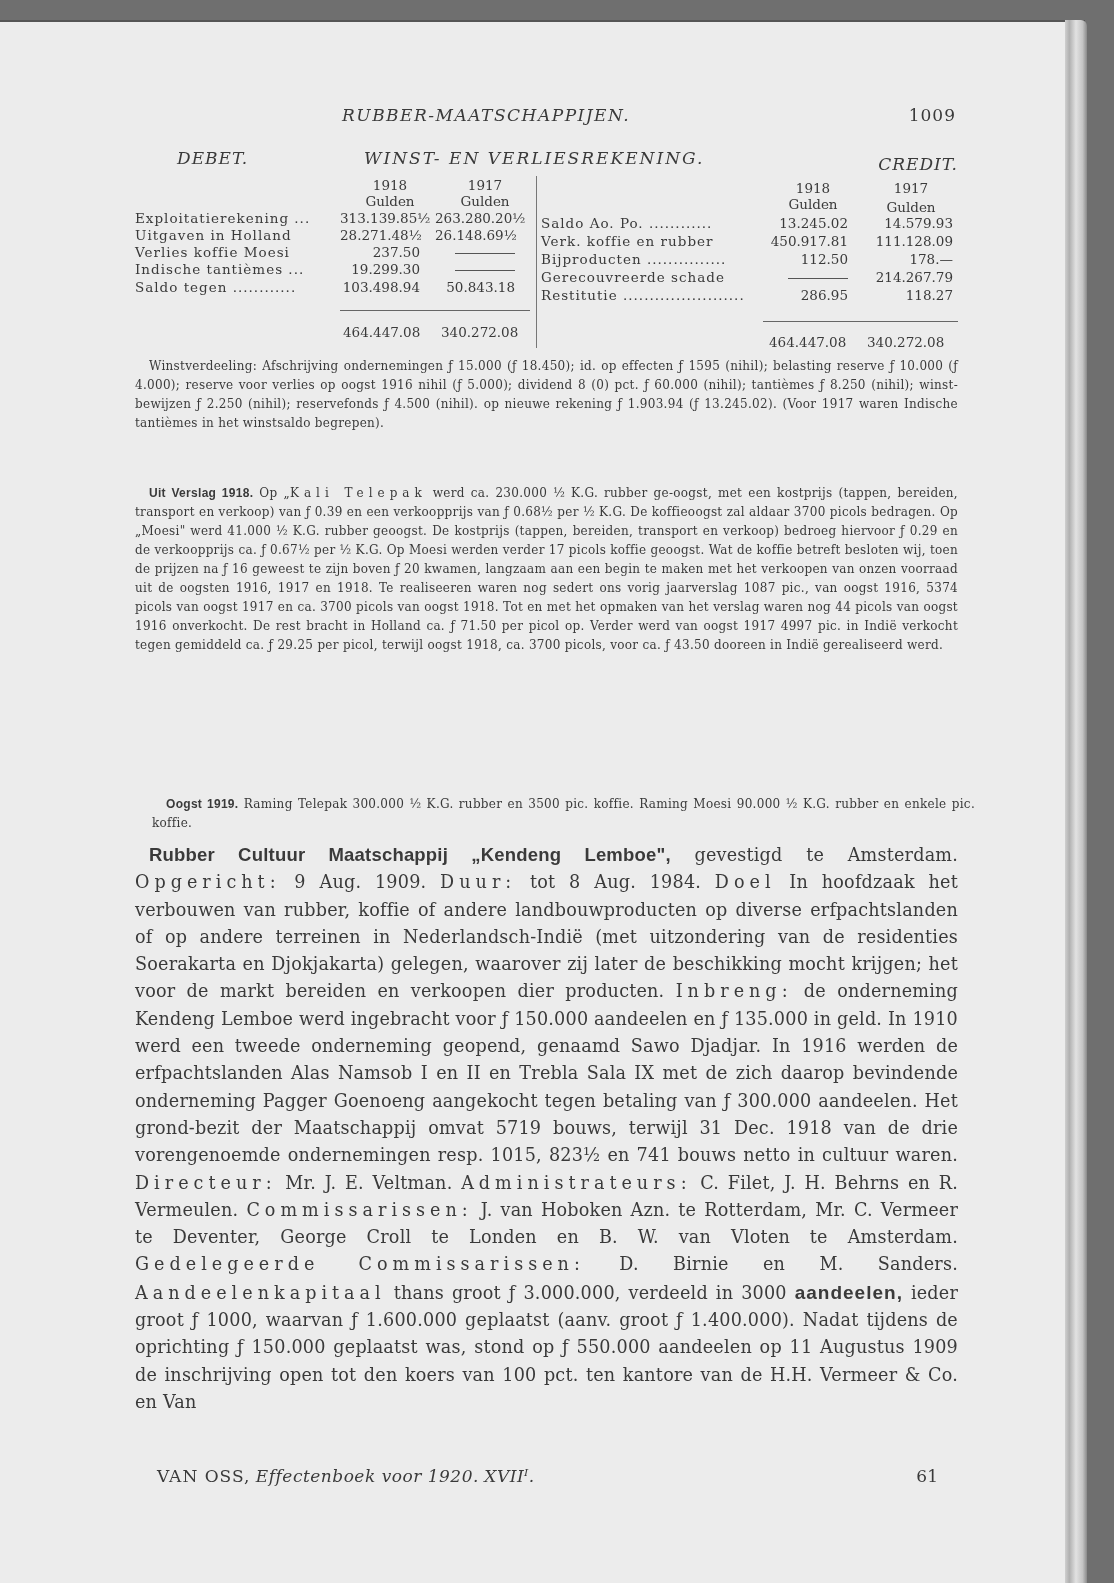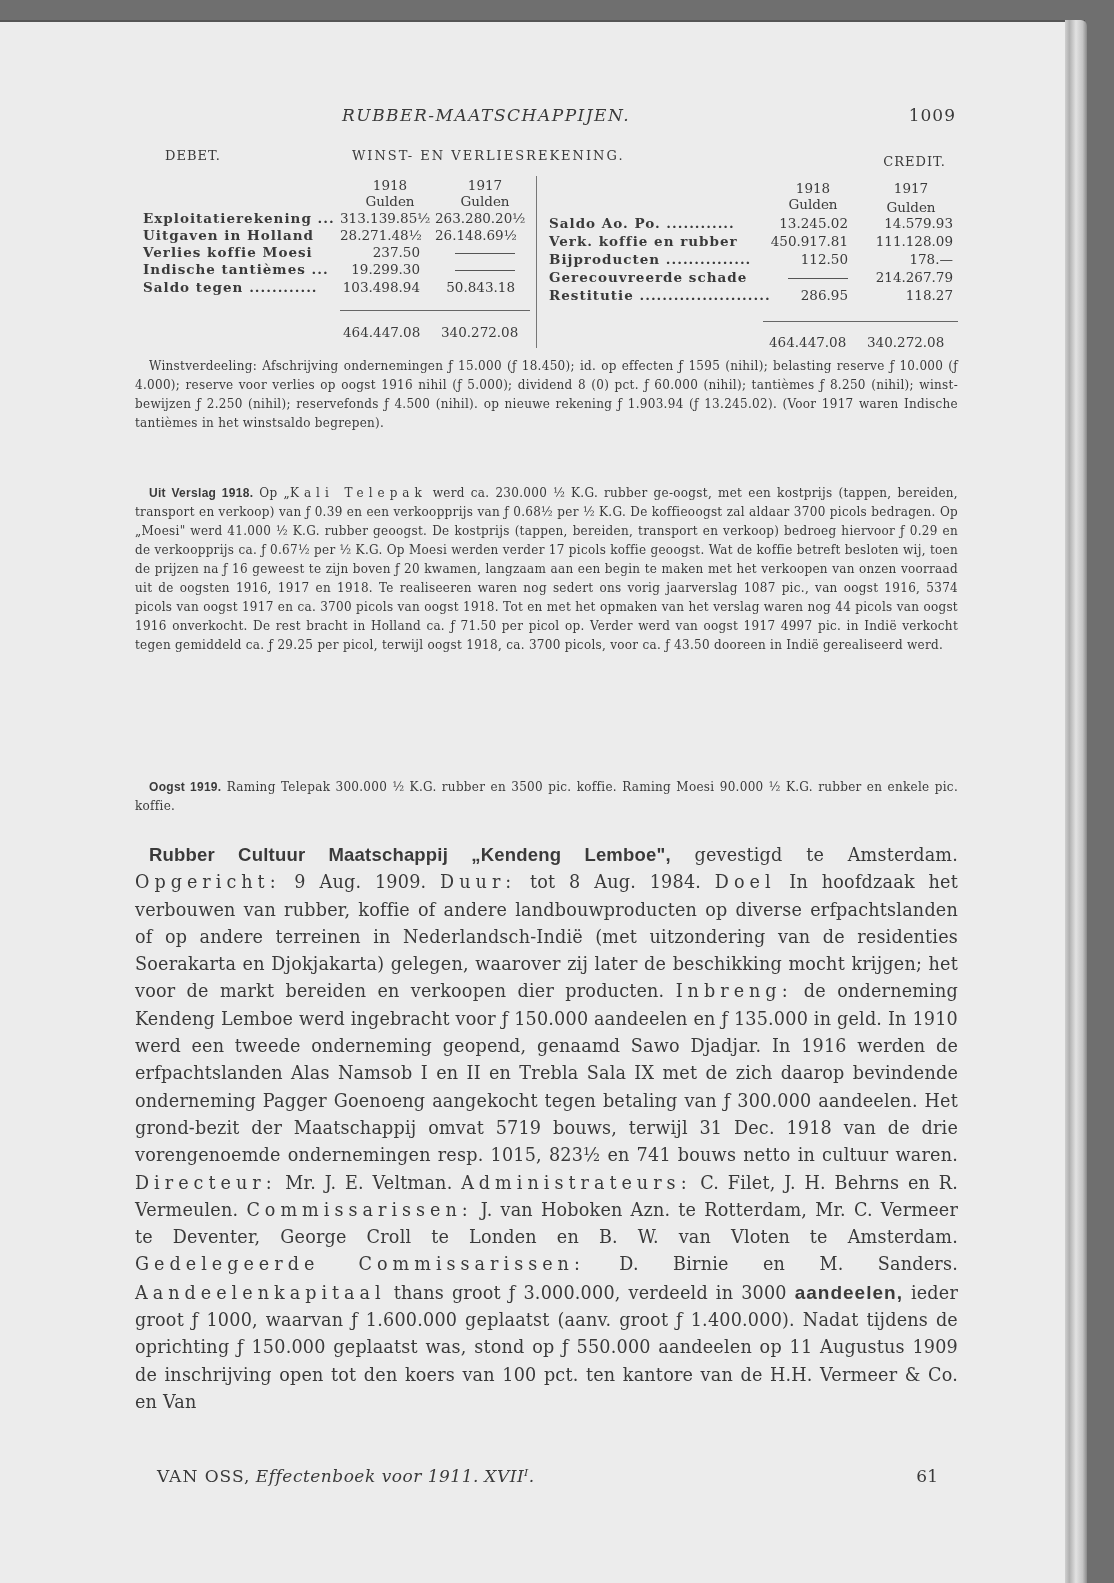--- a/index.html
+++ b/index.html
@@ -29,40 +29,40 @@
     .running-head {
       position: absolute; top: 105px; left: 0; width: 823px; height: 24px;
       font-size: 17px; letter-spacing: 1px;
     }
     .running-head .title {
       position: absolute; left: 207px; font-style: italic; letter-spacing: 1.5px;
     }
     .running-head .pageno { position: absolute; right: 2px; }
 
     .acct-heads {
-      position: absolute; top: 148px; left: 0; width: 823px; height: 20px;
-      font-size: 13px; letter-spacing: 1px;
+      position: absolute; top: 148px; left: 12px; width: 823px; height: 20px;
+      font-size: 17px; letter-spacing: 1px; font-style: italic;
     }
     .acct-heads .debet { position: absolute; left: 30px; }
     .acct-heads .center { position: absolute; left: 217px; letter-spacing: 2px; }
     .acct-heads .credit { position: absolute; right: 12px; top: 6px; }
 
     .acct {
       position: absolute; top: 172px; left: 0; width: 823px; height: 180px;
       font-size: 13.5px;
     }
     .acct .vline {
       position: absolute; left: 401px; top: 4px; width: 1px; height: 172px; background: #777;
     }
     .side { position: absolute; top: 0; }
     .side.debet { left: 0; width: 400px; }
     .side.credit { left: 406px; width: 417px; }
     .yr, .gd { position: absolute; text-align: center; width: 80px; }
     .row { position: absolute; left: 0; height: 17px; white-space: nowrap; }
-    .row .lbl { position: absolute; left: 8px; letter-spacing: 1px; font-weight: bold; }
+    .row .lbl { position: absolute; left: 0; letter-spacing: 1px; }
     .row .v1, .row .v2 { position: absolute; text-align: right; }
     .side.debet .v1 { left: 205px; width: 80px; }
     .side.debet .v2 { left: 300px; width: 80px; }
     .side.credit .v1 { left: 227px; width: 80px; }
     .side.credit .v2 { left: 322px; width: 90px; }
     .dash { display:inline-block; width: 60px; border-top: 1px solid #555; vertical-align: middle; }
     .rule { position: absolute; height: 1px; background: #666; }
     .totals { position: absolute; white-space: nowrap; }
 
     .para {
@@ -175,22 +175,22 @@
       <div class="rule" style="left:222px; width:195px; top:149px;"></div>
       <span class="totals" style="left:228px; top:162px;">464.447.08</span>
       <span class="totals" style="left:326px; top:162px;">340.272.08</span>
     </div>
   </div>
 
   <p class="para small" style="top:357px; margin:0;"><span class="indent"></span><span>Winstverdeeling:</span> <span>Afschrijving ondernemingen ƒ 15.000 (ƒ 18.450); id. op effecten ƒ 1595 (nihil); belasting reserve ƒ 10.000 (ƒ 4.000); reserve voor verlies op oogst 1916 nihil (ƒ 5.000); dividend 8 (0) pct. ƒ 60.000 (nihil); tantièmes ƒ 8.250 (nihil); winst-bewijzen ƒ 2.250 (nihil); reservefonds ƒ 4.500 (nihil). op nieuwe rekening ƒ 1.903.94 (ƒ 13.245.02). (Voor 1917 waren Indische tantièmes in het winstsaldo begrepen).</span></p>
 
   <p class="para small" style="top:484px; margin:0;"><span class="indent"></span><span class="bold-sans">Uit Verslag 1918.</span> <span>Op „</span><span class="spaced">Kali Telepak</span><span> werd ca. 230.000 ½ K.G. rubber ge-oogst, met een kostprijs (tappen, bereiden, transport en verkoop) van ƒ 0.39 en een verkoopprijs van ƒ 0.68½ per ½ K.G. De koffieoogst zal aldaar 3700 picols bedragen. Op „Moesi" werd 41.000 ½ K.G. rubber geoogst. De kostprijs (tappen, bereiden, transport en verkoop) bedroeg hiervoor ƒ 0.29 en de verkoopprijs ca. ƒ 0.67½ per ½ K.G. Op Moesi werden verder 17 picols koffie geoogst. Wat de koffie betreft besloten wij, toen de prijzen na ƒ 16 geweest te zijn boven ƒ 20 kwamen, langzaam aan een begin te maken met het verkoopen van onzen voorraad uit de oogsten 1916, 1917 en 1918. Te realiseeren waren nog sedert ons vorig jaarverslag 1087 pic., van oogst 1916, 5374 picols van oogst 1917 en ca. 3700 picols van oogst 1918. Tot en met het opmaken van het verslag waren nog 44 picols van oogst 1916 onverkocht. De rest bracht in Holland ca. ƒ 71.50 per picol op. Verder werd van oogst 1917 4997 pic. in Indië verkocht tegen gemiddeld ca. ƒ 29.25 per picol, terwijl oogst 1918, ca. 3700 picols, voor ca. ƒ 43.50 dooreen in Indië gerealiseerd werd.</span></p>
 
-  <p class="para small" style="top:778px; margin:0;"><span class="indent"></span><span class="bold-sans">Oogst 1919.</span> <span>Raming Telepak 300.000 ½ K.G. rubber en 3500 pic. koffie. Raming Moesi 90.000 ½ K.G. rubber en enkele pic. koffie.</span></p>
+  <p class="para small" style="top:778px; margin:17px;"><span class="indent"></span><span class="bold-sans">Oogst 1919.</span> <span>Raming Telepak 300.000 ½ K.G. rubber en 3500 pic. koffie. Raming Moesi 90.000 ½ K.G. rubber en enkele pic. koffie.</span></p>
 
   <p class="para large" style="top:841px; margin:0;"><span class="indent"></span><span class="bold-sans" style="font-size:18.5px;">Rubber Cultuur Maatschappij „Kendeng Lemboe",</span> <span>gevestigd te Amsterdam.</span> <span class="spaced">Opgericht:</span> <span>9 Aug. 1909.</span> <span class="spaced">Duur:</span> <span>tot 8 Aug. 1984.</span> <span class="spaced">Doel</span> <span>In hoofdzaak het verbouwen van rubber, koffie of andere landbouwproducten op diverse erfpachtslanden of op andere terreinen in Nederlandsch-Indië (met uitzondering van de residenties Soerakarta en Djokjakarta) gelegen, waarover zij later de beschikking mocht krijgen; het voor de markt bereiden en verkoopen dier producten.</span> <span class="spaced">Inbreng:</span> <span>de onderneming Kendeng Lemboe werd ingebracht voor ƒ 150.000 aandeelen en ƒ 135.000 in geld. In 1910 werd een tweede onderneming geopend, genaamd Sawo Djadjar. In 1916 werden de erfpachtslanden Alas Namsob I en II en Trebla Sala IX met de zich daarop bevindende onderneming Pagger Goenoeng aangekocht tegen betaling van ƒ 300.000 aandeelen. Het grond-bezit der Maatschappij omvat 5719 bouws, terwijl 31 Dec. 1918 van de drie vorengenoemde ondernemingen resp. 1015, 823½ en 741 bouws netto in cultuur waren.</span> <span class="spaced">Directeur:</span> <span>Mr. J. E. Veltman.</span> <span class="spaced">Administrateurs:</span> <span>C. Filet, J. H. Behrns en R. Vermeulen.</span> <span class="spaced">Commissarissen:</span> <span>J. van Hoboken Azn. te Rotterdam, Mr. C. Vermeer te Deventer, George Croll te Londen en B. W. van Vloten te Amsterdam.</span> <span class="spaced">Gedelegeerde Commissarissen:</span> <span>D. Birnie en M. Sanders.</span> <span class="spaced">Aandeelenkapitaal</span> <span>thans groot ƒ 3.000.000, verdeeld in 3000</span> <span class="bold-sans" style="font-size:19px; letter-spacing:1px;">aandeelen,</span> <span>ieder groot ƒ 1000, waarvan ƒ 1.600.000 geplaatst (aanv. groot ƒ 1.400.000). Nadat tijdens de oprichting ƒ 150.000 geplaatst was, stond op ƒ 550.000 aandeelen op 11 Augustus 1909 de inschrijving open tot den koers van 100 pct. ten kantore van de H.H. Vermeer &amp; Co. en Van</span></p>
 
   <div class="footer">
-    <span class="src"><span style="font-variant: small-caps; letter-spacing:1px;">VAN OSS,</span> <i>Effectenboek voor 1911.</i> <i>XVIIᴵ.</i></span>
+    <span class="src"><span style="font-variant: small-caps; letter-spacing:1px;">VAN OSS,</span> <i>Effectenboek voor 1920.</i> <i>XVIIᴵ.</i></span>
     <span class="sig">61</span>
   </div>
 
 </div>
 
 </body></html>

